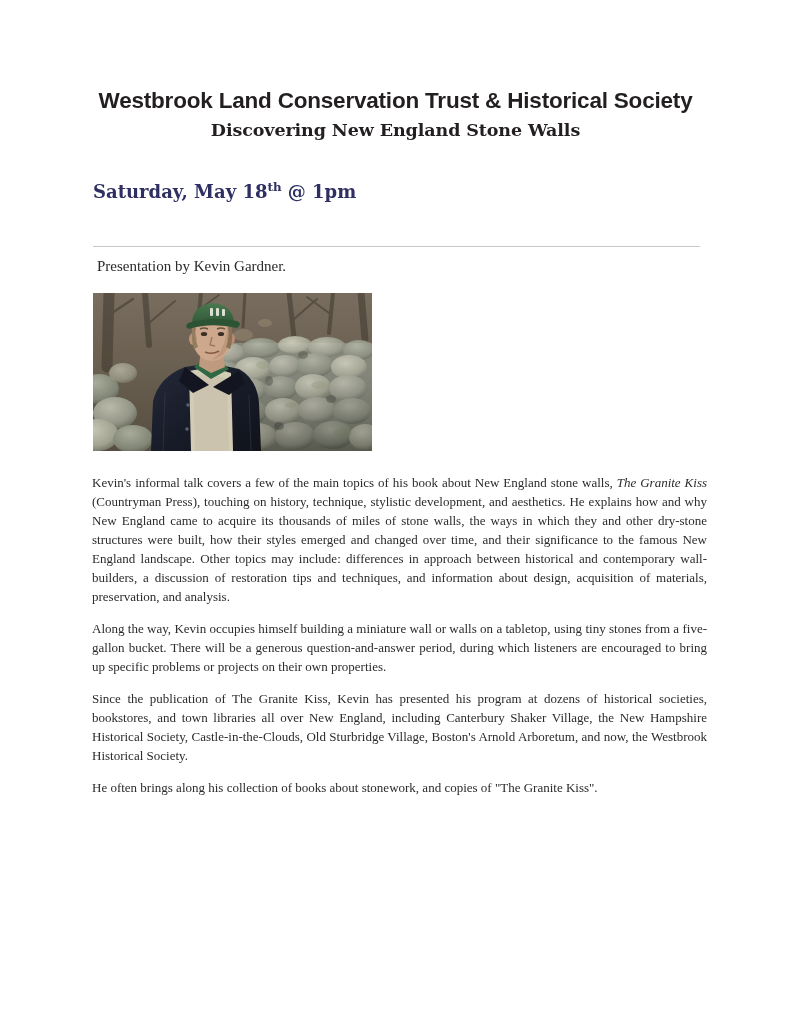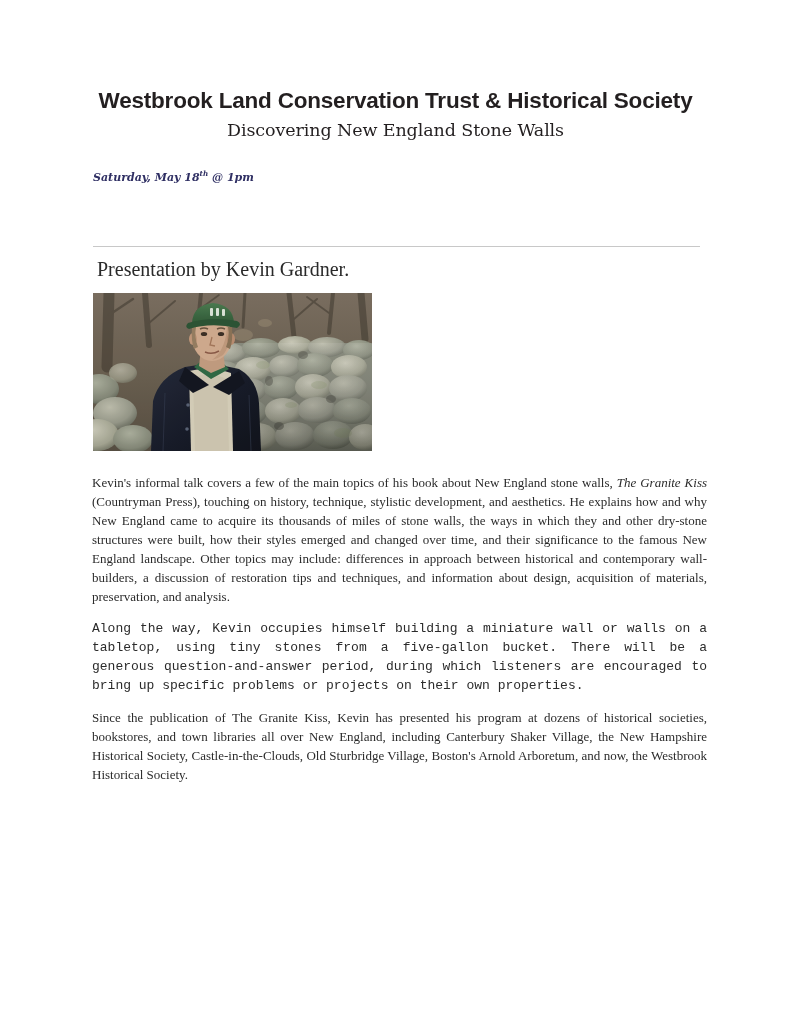--- a/index.html
+++ b/index.html
@@ -35,39 +35,38 @@
     font-family: "Liberation Sans", sans-serif;
     font-weight: bold;
     font-size: 22.5px;
     letter-spacing: -0.2px;
     color: #231f20;
     line-height: 1.18;
     margin: 0;
   }
   .title-sub {
     font-family: "DejaVu Serif", serif;
-    font-weight: normal;
+    font-weight: bold;
     font-size: 17.5px;
     letter-spacing: -0.1px;
     color: #231f20;
     line-height: 1.2;
     margin: 5px 0 0 0;
   }
 
   
   .event-block {
     position: absolute;
     left: 93px;
-    top: 170px;
+    top: 178px;
     color: #2f2f63;
     font-family: "DejaVu Serif", serif;
     font-weight: bold;
-    font-size: 11px;
+    font-size: 18px;
     line-height: 1.52;
-    font-style: italic;
   }
   .event-line { white-space: nowrap; }
   .event-line sup {
     font-size: 0.66em;
     vertical-align: super;
     line-height: 0;
   }
 
   
   .divider {
@@ -79,21 +78,21 @@
     background: #c8c8c8;
     border: 0;
   }
 
   
   .presentation {
     position: absolute;
     left: 97px;
     top: 258px;
     font-family: "Liberation Serif", serif;
-    font-size: 20px;
+    font-size: 15px;
     color: #2a2a2a;
   }
 
   
   .photo {
     position: absolute;
     left: 93px;
     top: 293px;
     width: 279px;
     height: 158px;
@@ -308,17 +307,18 @@
         <circle cx="95" cy="112" r="1.8" fill="#5a6378"></circle>
         <circle cx="94" cy="136" r="1.8" fill="#5a6378"></circle>
       </g>
 
       <rect x="0" y="0" width="279" height="158" fill="#4a4338" opacity="0.07"></rect>
     </svg>
   </div>
 
   <div class="body-copy">
     <p class="para" style="text-align: justify;"><span>Kevin's informal talk covers a few of the main topics of his book about New England stone walls, </span><em>The Granite Kiss</em><span> (Countryman Press), touching on history, technique, stylistic development, and aesthetics. He explains how and why New England came to acquire its thousands of miles of stone walls, the ways in which they and other dry-stone structures were built, how their styles emerged and changed over time, and their significance to the famous New England landscape. Other topics may include: differences in approach between historical and contemporary wall-builders, a discussion of restoration tips and techniques, and information about design, acquisition of materials, preservation, and analysis.</span></p>
-    <p class="para" style="text-align: justify; font-family: Liberation Mono, monospace;"><span>Along the way, Kevin occupies himself building a miniature wall or walls on a tabletop, using tiny stones from a five-gallon bucket. There will be a generous question-and-answer period, during which listeners are encouraged to bring up specific problems or projects on their own properties.</span></p>
+    <p class="para" style="text-align: justify;"><span>Along the way, Kevin occupies himself building a miniature wall or walls on a tabletop, using tiny stones from a five-gallon bucket. There will be a generous question-and-answer period, during which listeners are encouraged to bring up specific problems or projects on their own properties.</span></p>
     <p class="para" style="text-align: justify;"><span>Since the publication of The Granite Kiss, Kevin has presented his program at dozens of historical societies, bookstores, and town libraries all over New England, including Canterbury Shaker Village, the New Hampshire Historical Society, Castle-in-the-Clouds, Old Sturbridge Village, Boston's Arnold Arboretum, and now, the Westbrook Historical Society.</span></p>
+    <p class="para left" style="text-align: left;"><span>He often brings along his collection of books about stonework, and copies of "The Granite Kiss".</span></p>
   </div>
 
 </div>
 
 </body></html>

